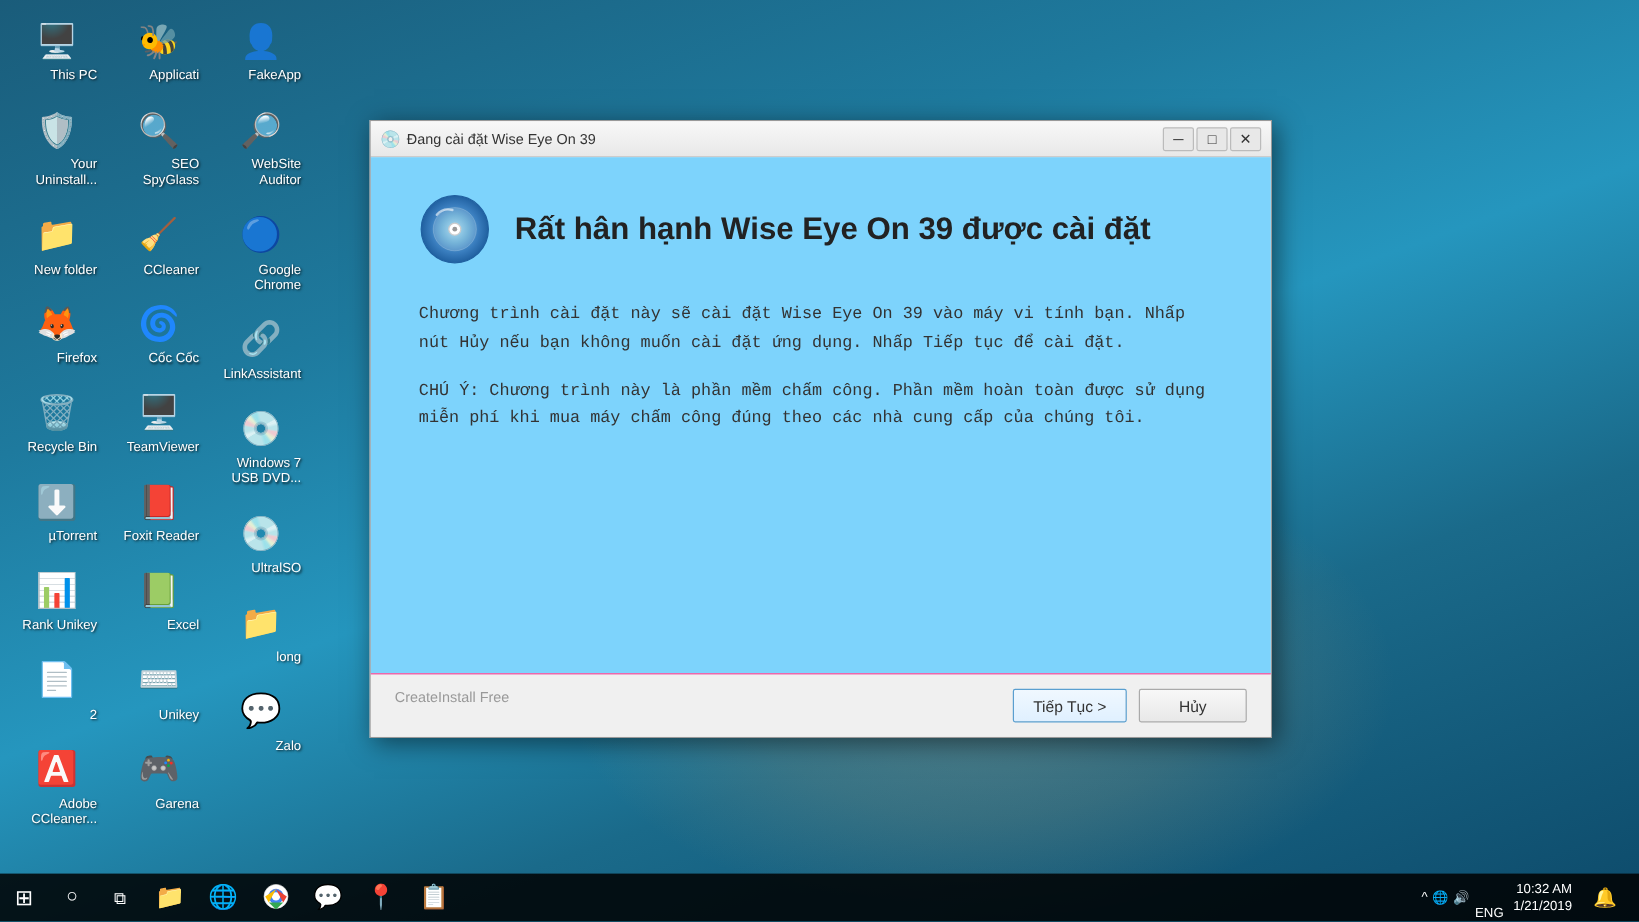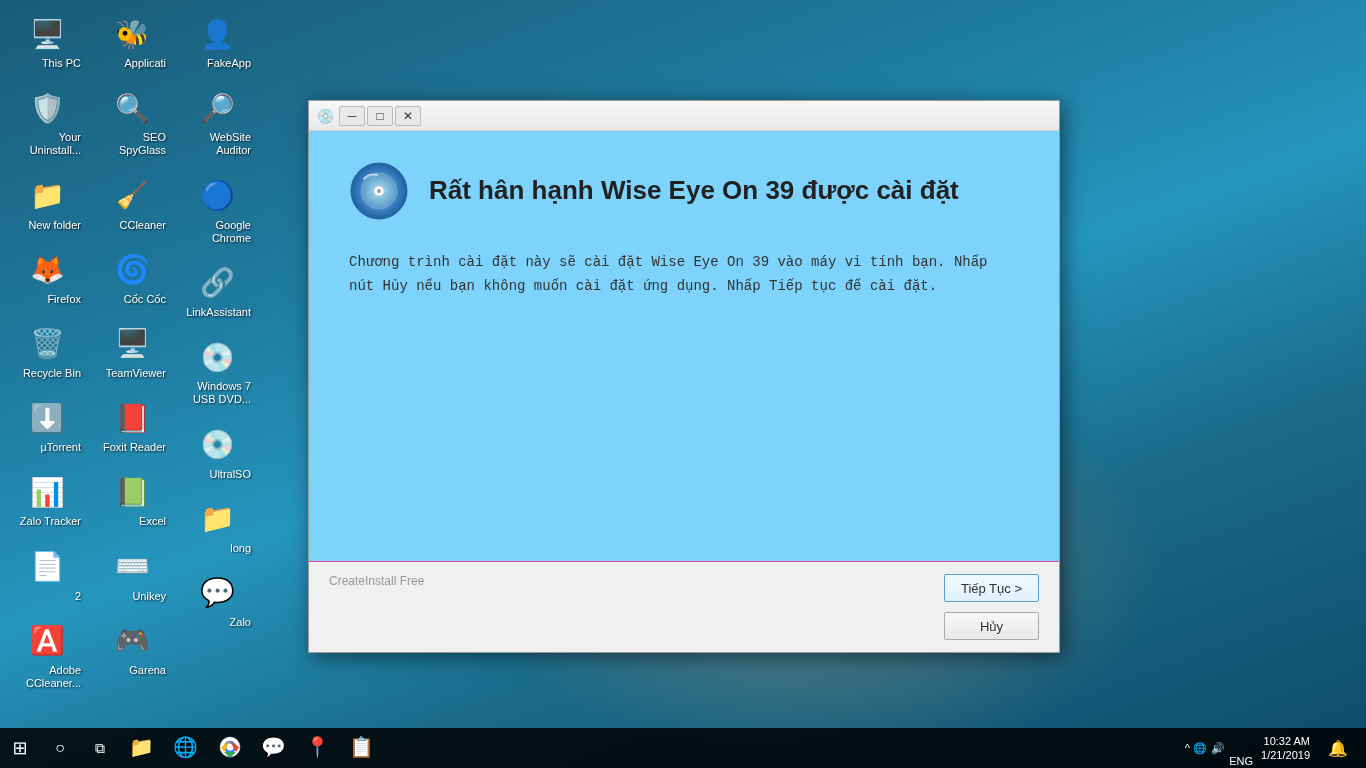--- a/index.html
+++ b/index.html
@@ -278,21 +278,20 @@
 
     .dialog-footer-label {
       flex: 1;
       font-size: 12px;
       color: #999;
     }
 
     .dialog-buttons {
       display: flex;
       gap: 10px;
-      flex-direction: column;
     }
 
     .dialog-btn {
       min-width: 90px;
       height: 28px;
       padding: 0 16px;
       font-size: 13px;
       cursor: pointer;
       border: 1px solid #aaa;
       background: linear-gradient(to bottom, #f8f8f8, #e8e8e8);
@@ -333,21 +332,21 @@
     <div class="desktop-icon">
       <div class="icon-img">🗑️</div>
       <div class="icon-label">Recycle Bin</div>
     </div>
     <div class="desktop-icon">
       <div class="icon-img">⬇️</div>
       <div class="icon-label">µTorrent</div>
     </div>
     <div class="desktop-icon">
       <div class="icon-img">📊</div>
-      <div class="icon-label">Zalo Tracker</div>
+      <div class="icon-label">Rank Unikey</div>
     </div>
     <div class="desktop-icon">
       <div class="icon-img">📄</div>
       <div class="icon-label">2</div>
     </div>
 
     <div class="desktop-icon">
       <div class="icon-img" style="color:#e60023;">🅰️</div>
       <div class="icon-label">Adobe CCleaner...</div>
     </div>
@@ -424,20 +423,21 @@
       <div class="icon-img" style="color:#0068ff;">💬</div>
       <div class="icon-label">Zalo</div>
     </div>
   </div>
 
   <div class="dialog-overlay">
     <div class="dialog">
 
       <div class="dialog-titlebar">
         <div class="dialog-titlebar-icon">💿</div>
+        <span class="dialog-title-text">Đang cài đặt Wise Eye On 39</span>
         <div class="dialog-controls">
           <div class="dialog-control-btn">─</div>
           <div class="dialog-control-btn">□</div>
           <div class="dialog-control-btn close">✕</div>
         </div>
       </div>
 
       <div class="dialog-content">
         <div class="dialog-header">
 
@@ -457,20 +457,21 @@
               <circle cx="30" cy="30" r="2" fill="#999"></circle>
 
               <path d="M15 18 Q20 12 28 14" stroke="rgba(255,255,255,0.6)" stroke-width="2" fill="none" stroke-linecap="round"></path>
             </svg>
           </div>
           <div class="dialog-header-title">Rất hân hạnh Wise Eye On 39 được cài đặt</div>
         </div>
 
         <div class="dialog-body">
           <p>Chương trình cài đặt này sẽ cài đặt Wise Eye On 39 vào máy vi tính bạn. Nhấp nút Hủy nếu bạn không muốn cài đặt ứng dụng. Nhấp Tiếp tục để cài đặt.</p>
+          <p>CHÚ Ý: Chương trình này là phần mềm chấm công. Phần mềm hoàn toàn được sử dụng miễn phí khi mua máy chấm công đúng theo các nhà cung cấp của chúng tôi.</p>
         </div>
       </div>
 
       <div class="dialog-footer">
         <span class="dialog-footer-label">CreateInstall Free</span>
         <div class="dialog-buttons">
           <button class="dialog-btn primary">Tiếp Tục &gt;</button>
           <button class="dialog-btn">Hủy</button>
         </div>
       </div>

